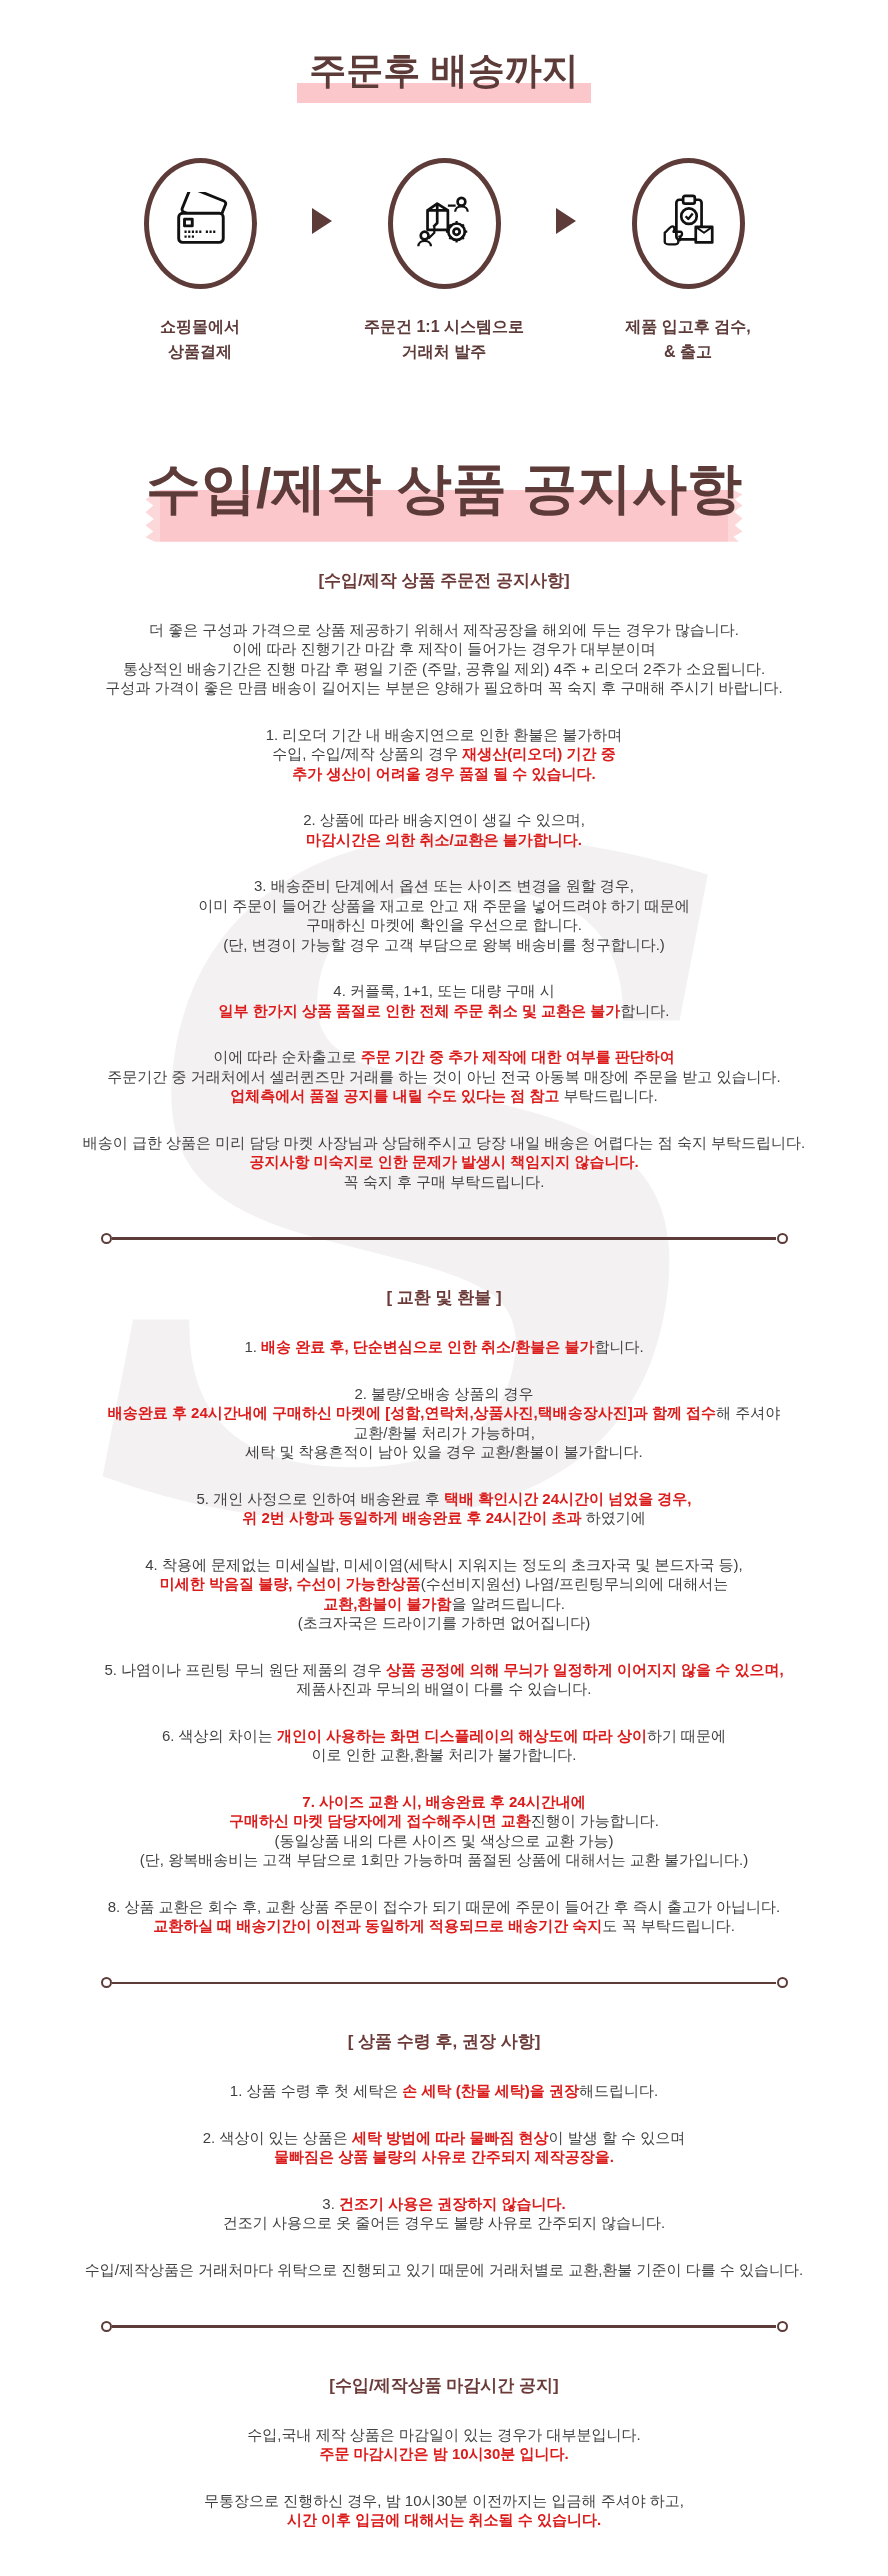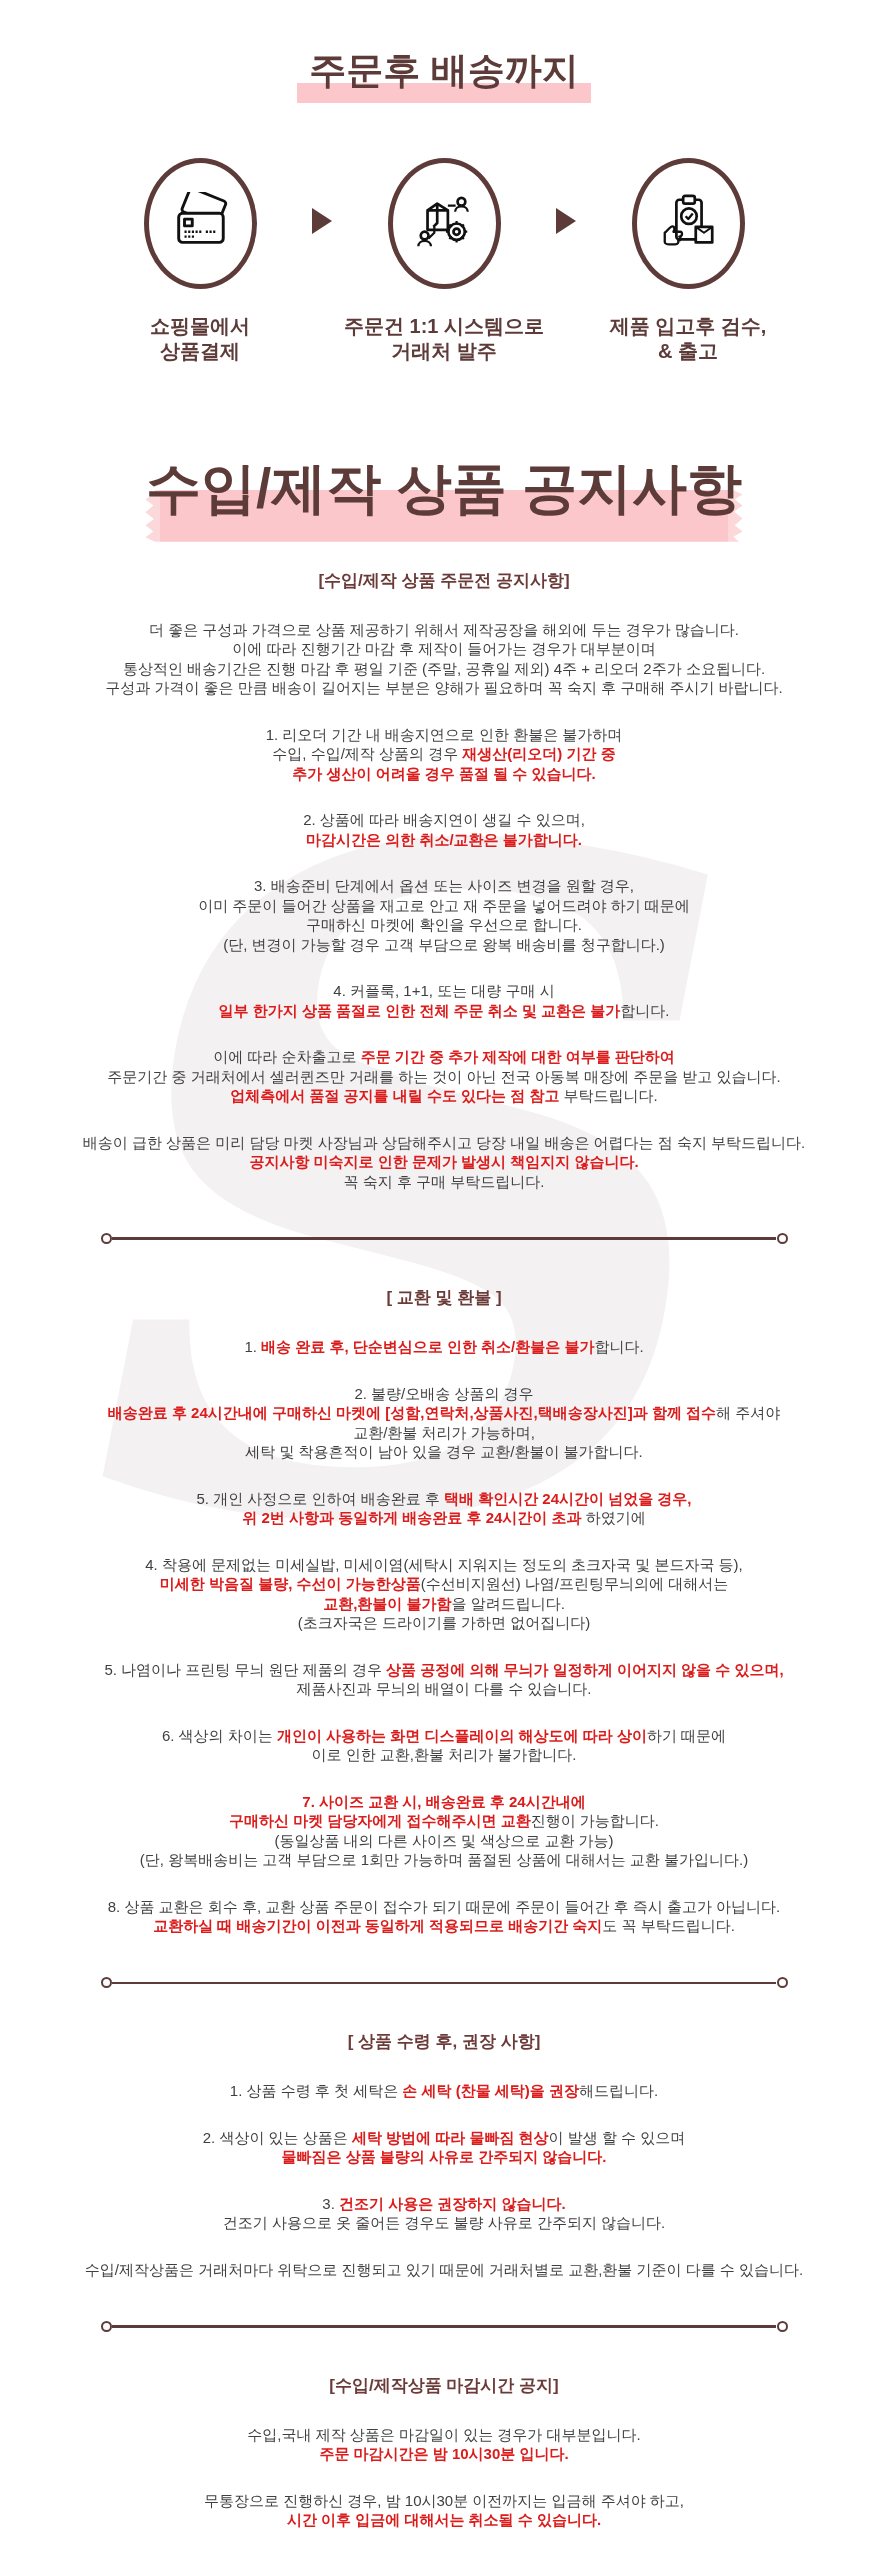--- a/index.html
+++ b/index.html
@@ -23,21 +23,21 @@
   }
 
   
   .steps{display:flex;justify-content:center;align-items:flex-start;margin-top:53px;}
   .step{width:224px;text-align:center;}
   .circ{
     width:103px;height:121px;border:5.3px solid var(--maroon);border-radius:50%;
     margin:0 auto;display:flex;align-items:center;justify-content:center;background:#fff;
   }
   .circ svg{width:62px;height:62px;}
-  .step .label{margin-top:25px;font-size:20px;font-weight:700;color:var(--maroon);line-height:25px;}
+  .step .label{margin-top:25px;font-size:16px;font-weight:700;color:var(--maroon);line-height:25px;}
   .arrow{
     width:0;height:0;border-top:13.3px solid transparent;border-bottom:13.3px solid transparent;
     border-left:20.4px solid var(--maroon);margin-top:50px;
   }
 
   
   .title2-wrap{margin-top:83px;text-align:center;position:relative;height:99px;}
   .tape{
     position:absolute;left:50%;top:43px;transform:translateX(-50%);
     width:597px;height:52px;
@@ -211,21 +211,21 @@
         <div class="line"><span class="seg">8. 상품 교환은 회수 후, 교환 상품 주문이 접수가 되기 때문에 주문이 들어간 후 즉시 출고가 아닙니다.</span></div>
         <div class="line"><span class="seg red">교환하실 때 배송기간이 이전과 동일하게 적용되므로 배송기간 숙지</span><span class="seg">도 꼭 부탁드립니다.</span></div>
       </div>
       <div class="divider"></div>
       <div class="sec-header">[ 상품 수령 후, 권장 사항]</div>
       <div class="block">
         <div class="line"><span class="seg">1. 상품 수령 후 첫 세탁은 </span><span class="seg red">손 세탁 (찬물 세탁)을 권장</span><span class="seg">해드립니다.</span></div>
       </div>
       <div class="block">
         <div class="line"><span class="seg">2. 색상이 있는 상품은 </span><span class="seg red">세탁 방법에 따라 물빠짐 현상</span><span class="seg">이 발생 할 수 있으며</span></div>
-        <div class="line"><span class="seg red">물빠짐은 상품 불량의 사유로 간주되지 않습니다.</span></div>
+        <div class="line"><span class="seg red">물빠짐은 상품 불량의 사유로 간주되지 제작공장을.</span></div>
       </div>
       <div class="block">
         <div class="line"><span class="seg">3. </span><span class="seg red">건조기 사용은 권장하지 않습니다.</span></div>
         <div class="line"><span class="seg">건조기 사용으로 옷 줄어든 경우도 불량 사유로 간주되지 않습니다.</span></div>
       </div>
       <div class="block">
         <div class="line"><span class="seg">수입/제작상품은 거래처마다 위탁으로 진행되고 있기 때문에 거래처별로 교환,환불 기준이 다를 수 있습니다.</span></div>
       </div>
       <div class="divider"></div>
       <div class="sec-header">[수입/제작상품 마감시간 공지]</div>

